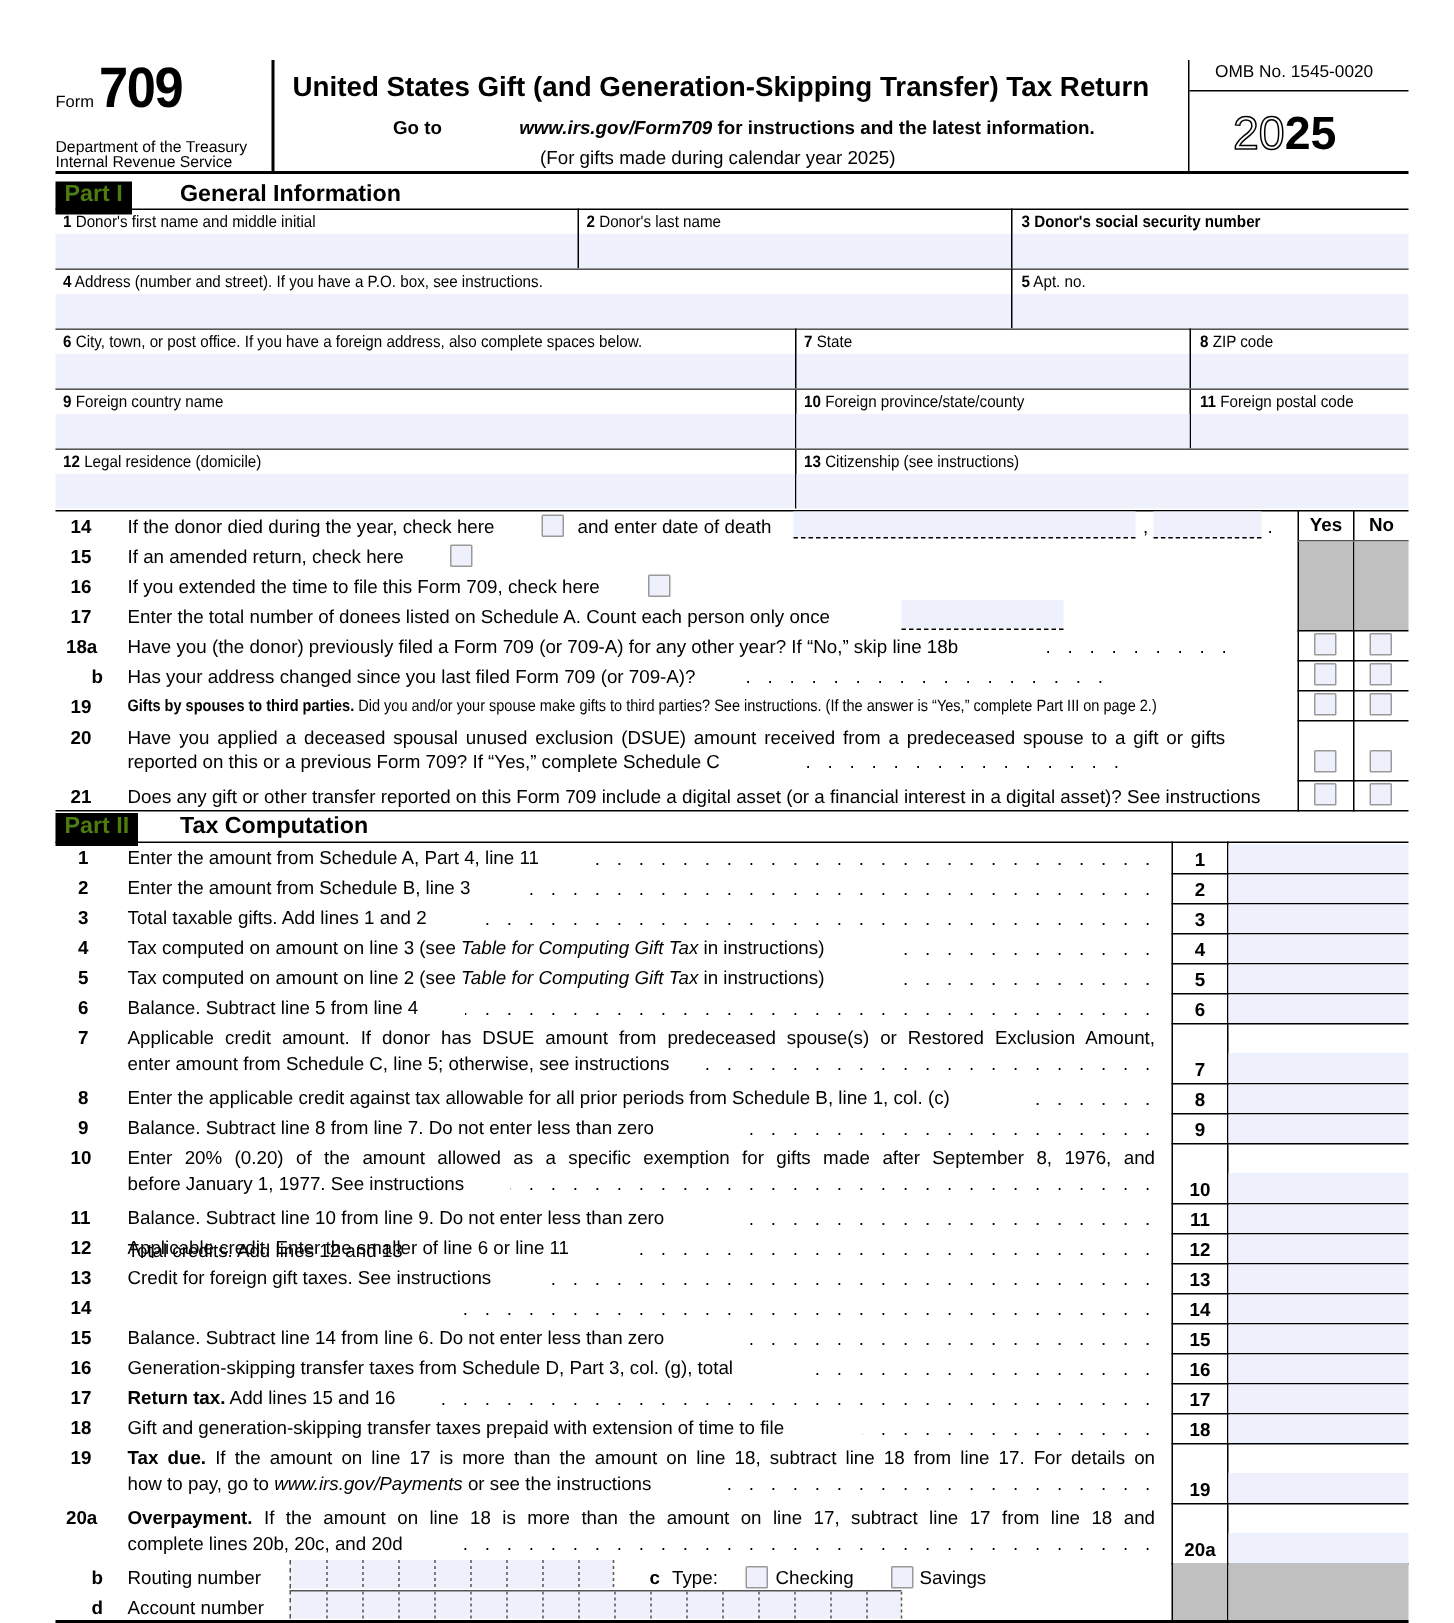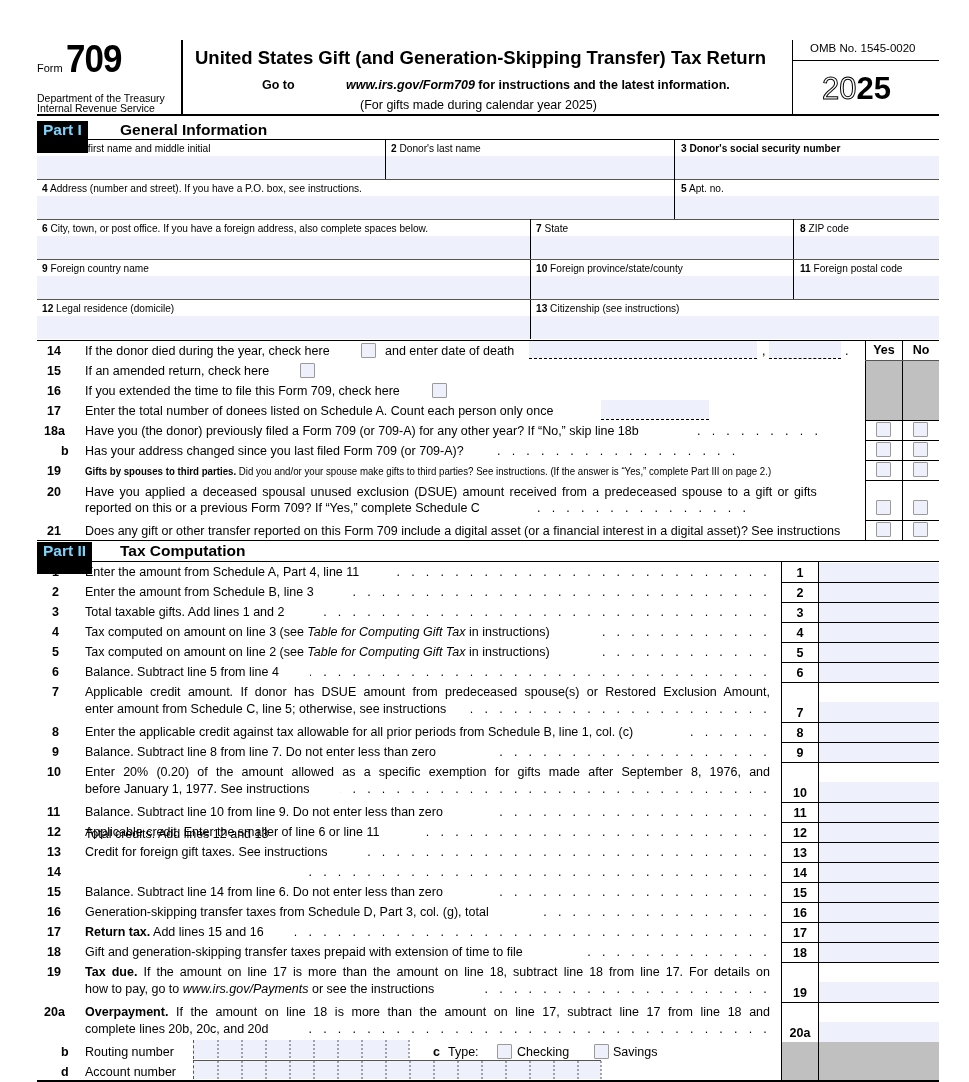--- a/index.html
+++ b/index.html
@@ -22,21 +22,21 @@
   #title { left: 195px; top: 47px; font-size: 18.5px; font-weight: bold; white-space: nowrap; }
   #goto { left: 262px; top: 78px; font-size: 12.5px; font-weight: bold; white-space: nowrap; }
   #goto i { font-style: italic; margin-left: 48px; }
   #forgifts { left: 360px; top: 98px; font-size: 12.5px; white-space: nowrap; }
   #omb { left: 810px; top: 42px; font-size: 11.5px; white-space: nowrap; }
   #year { left: 822px; top: 71px; font-size: 31px; white-space: nowrap; letter-spacing: 0px; }
   #year .outline { color: #fff; -webkit-text-stroke: 1px #000; font-weight: normal; }
   #year .bold { font-weight: bold; }
 
   
-  .part-tag { position: absolute; background: #000; color: #7dd3fc; font-weight: bold; font-size: 15.5px; padding: 0 6px; height: 32px; line-height: 18px; }
+  .part-tag { position: absolute; background: #000; color: #4d7c0f; font-weight: bold; font-size: 15.5px; padding: 0 6px; height: 22px; line-height: 18px; }
   .part-title { position: absolute; font-weight: bold; font-size: 15.5px; line-height: 18px; white-space: nowrap; }
 
   
   .flbl { position: absolute; font-size: 11px; white-space: nowrap; transform: scaleX(0.92); transform-origin: left; }
   .flbl b { font-weight: bold; }
 
   
   .lnum { position: absolute; font-weight: bold; font-size: 12.5px; white-space: nowrap; }
   .ltxt { position: absolute; font-size: 12.5px; white-space: nowrap; }
   .ltxt.small { font-size: 11px; transform: scaleX(0.88); transform-origin: left; }

